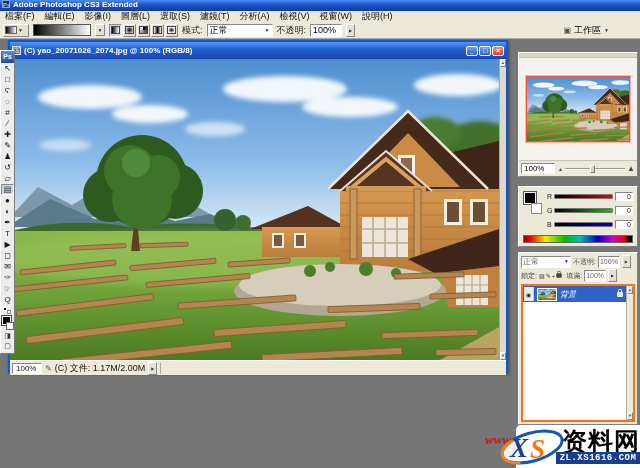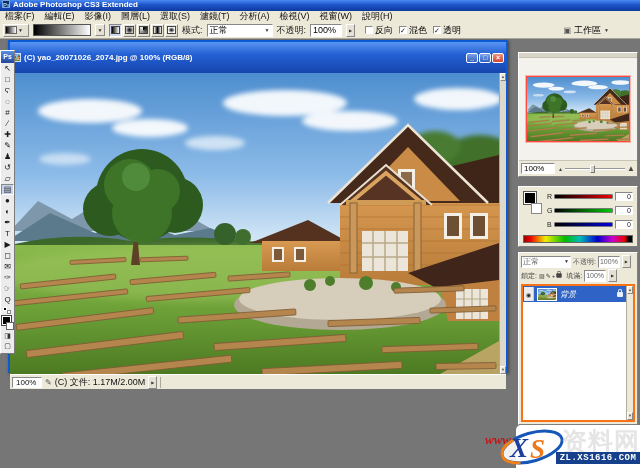--- a/index.html
+++ b/index.html
@@ -54,21 +54,21 @@
   .mini-swatch .a{position:absolute;left:2px;top:0;width:4px;height:4px;background:#000;border:1px solid #fff}
   .mini-swatch .b{position:absolute;left:6px;top:3px;width:4px;height:4px;background:#fff;border:1px solid #888}
   .fgbg{height:15px;position:relative;margin-top:1px}
   .fgbg .fg{position:absolute;left:1px;top:0;width:9px;height:9px;background:#000;border:1px solid #fff;outline:1px solid #444}
   .fgbg .bg{position:absolute;left:5px;top:6px;width:8px;height:8px;background:#fff;border:1px solid #666}
   .tb-btn{height:10px;font-size:7px;line-height:10px;text-align:center;color:#333}
 
   
   .docwin{position:absolute;left:8px;top:40px;width:500px;height:333px;border:2px solid #0c59d6;
     background:#ece9d8;z-index:3;box-shadow:1px 1px 3px rgba(0,0,0,.45)}
-  .doc-title{height:31px;background:linear-gradient(180deg,#5a96f2,#2360d4 40%,#1746ae);
+  .doc-title{height:17px;background:linear-gradient(180deg,#5a96f2,#2360d4 40%,#1746ae);
     display:flex;align-items:center;color:#fff;font-size:8px;font-weight:bold;padding:0 2px;gap:3px}
   .doc-icon{width:9px;height:9px;border:1px solid #cfe0ff;overflow:hidden;flex:none;background:#79b}
   .doc-title-text{white-space:nowrap;overflow:hidden}
   .win-btns{margin-left:auto;display:flex;gap:1px}
   .wbtn{width:12px;height:10px;border:1px solid #fff;border-radius:2px;
     background:linear-gradient(180deg,#7aa0ea,#3160c0);color:#fff;font-size:7px;line-height:8px;text-align:center;font-weight:bold}
   .wbtn.close{background:linear-gradient(180deg,#ee9580,#cf4430)}
   .doc-content{position:relative;height:301px;background:#9a9a9a;display:flex}
   #photo-svg{width:489px;height:301px;display:block;flex:none}
   .vscroll{width:7px;background:#dcd8cc;border-left:1px solid #aca899;display:flex;flex-direction:column;justify-content:space-between}
@@ -136,21 +136,21 @@
   .lock-dark{color:#444;transform:scale(.9)}
   .lock-light{color:#e8eefc}
 
   
   .wm{position:absolute;right:0;bottom:0;width:200px;height:44px;z-index:10}
   .wm-url{position:absolute;left:45px;top:8px;font-family:"Liberation Serif",serif;font-style:italic;
     font-weight:bold;font-size:13px;color:#c81414;white-space:nowrap;z-index:2}
   .wm-backdrop{position:absolute;left:76px;top:1px;width:124px;height:43px;background:#fff;border-radius:5px 0 0 0;z-index:3}
   .wm-logo{position:absolute;left:58px;top:3px;width:68px;height:40px;z-index:5}
   .wm-site{position:absolute;left:122px;top:1px;font-size:25px;font-weight:bold;letter-spacing:1px;
-    color:#e5e5e5;z-index:5;text-shadow:1px 1px 0 #fff}
+    color:#000000;z-index:5;text-shadow:1px 1px 0 #fff}
   .wm-bar{position:absolute;left:116px;top:28px;width:84px;height:12px;background:#163f8c;color:#fff;
     font-family:"Liberation Mono",monospace;font-size:9px;font-weight:bold;line-height:12px;text-align:center;
     letter-spacing:.5px;z-index:5}
 </style>
 </head>
 <body>
 
 <div class="titlebar">
   <span class="ps-badge">Ps</span>
   <span>Adobe Photoshop CS3 Extended</span>
@@ -198,34 +198,20 @@
   <span class="ob-label">模式:</span>
   <span class="ob-select sunken">
     <span>正常</span>
     <span class="dd-arrow">▼</span>
   </span>
   <span class="ob-label">不透明:</span>
   <span class="ob-val sunken">100%</span>
   <span class="popup-btn raised">
       <span>▶</span>
     </span>
-  <span style="display:flex">
-      <span class="cb-wrap">
-        <span class="cb"></span>
-        <span>反向</span>
-      </span>
-      <span class="cb-wrap">
-        <span class="cb">✓</span>
-        <span>混色</span>
-      </span>
-      <span class="cb-wrap">
-        <span class="cb">✓</span>
-        <span>透明</span>
-      </span>
-    </span>
   <span class="workspace">
     <span class="ws-icon">▣</span>
     <span>工作區</span>
     <span class="dd-arrow">▼</span>
   </span>
 </div>
 
 <div class="toolbar">
   <div class="ps-tile">Ps</div>
   <div>

